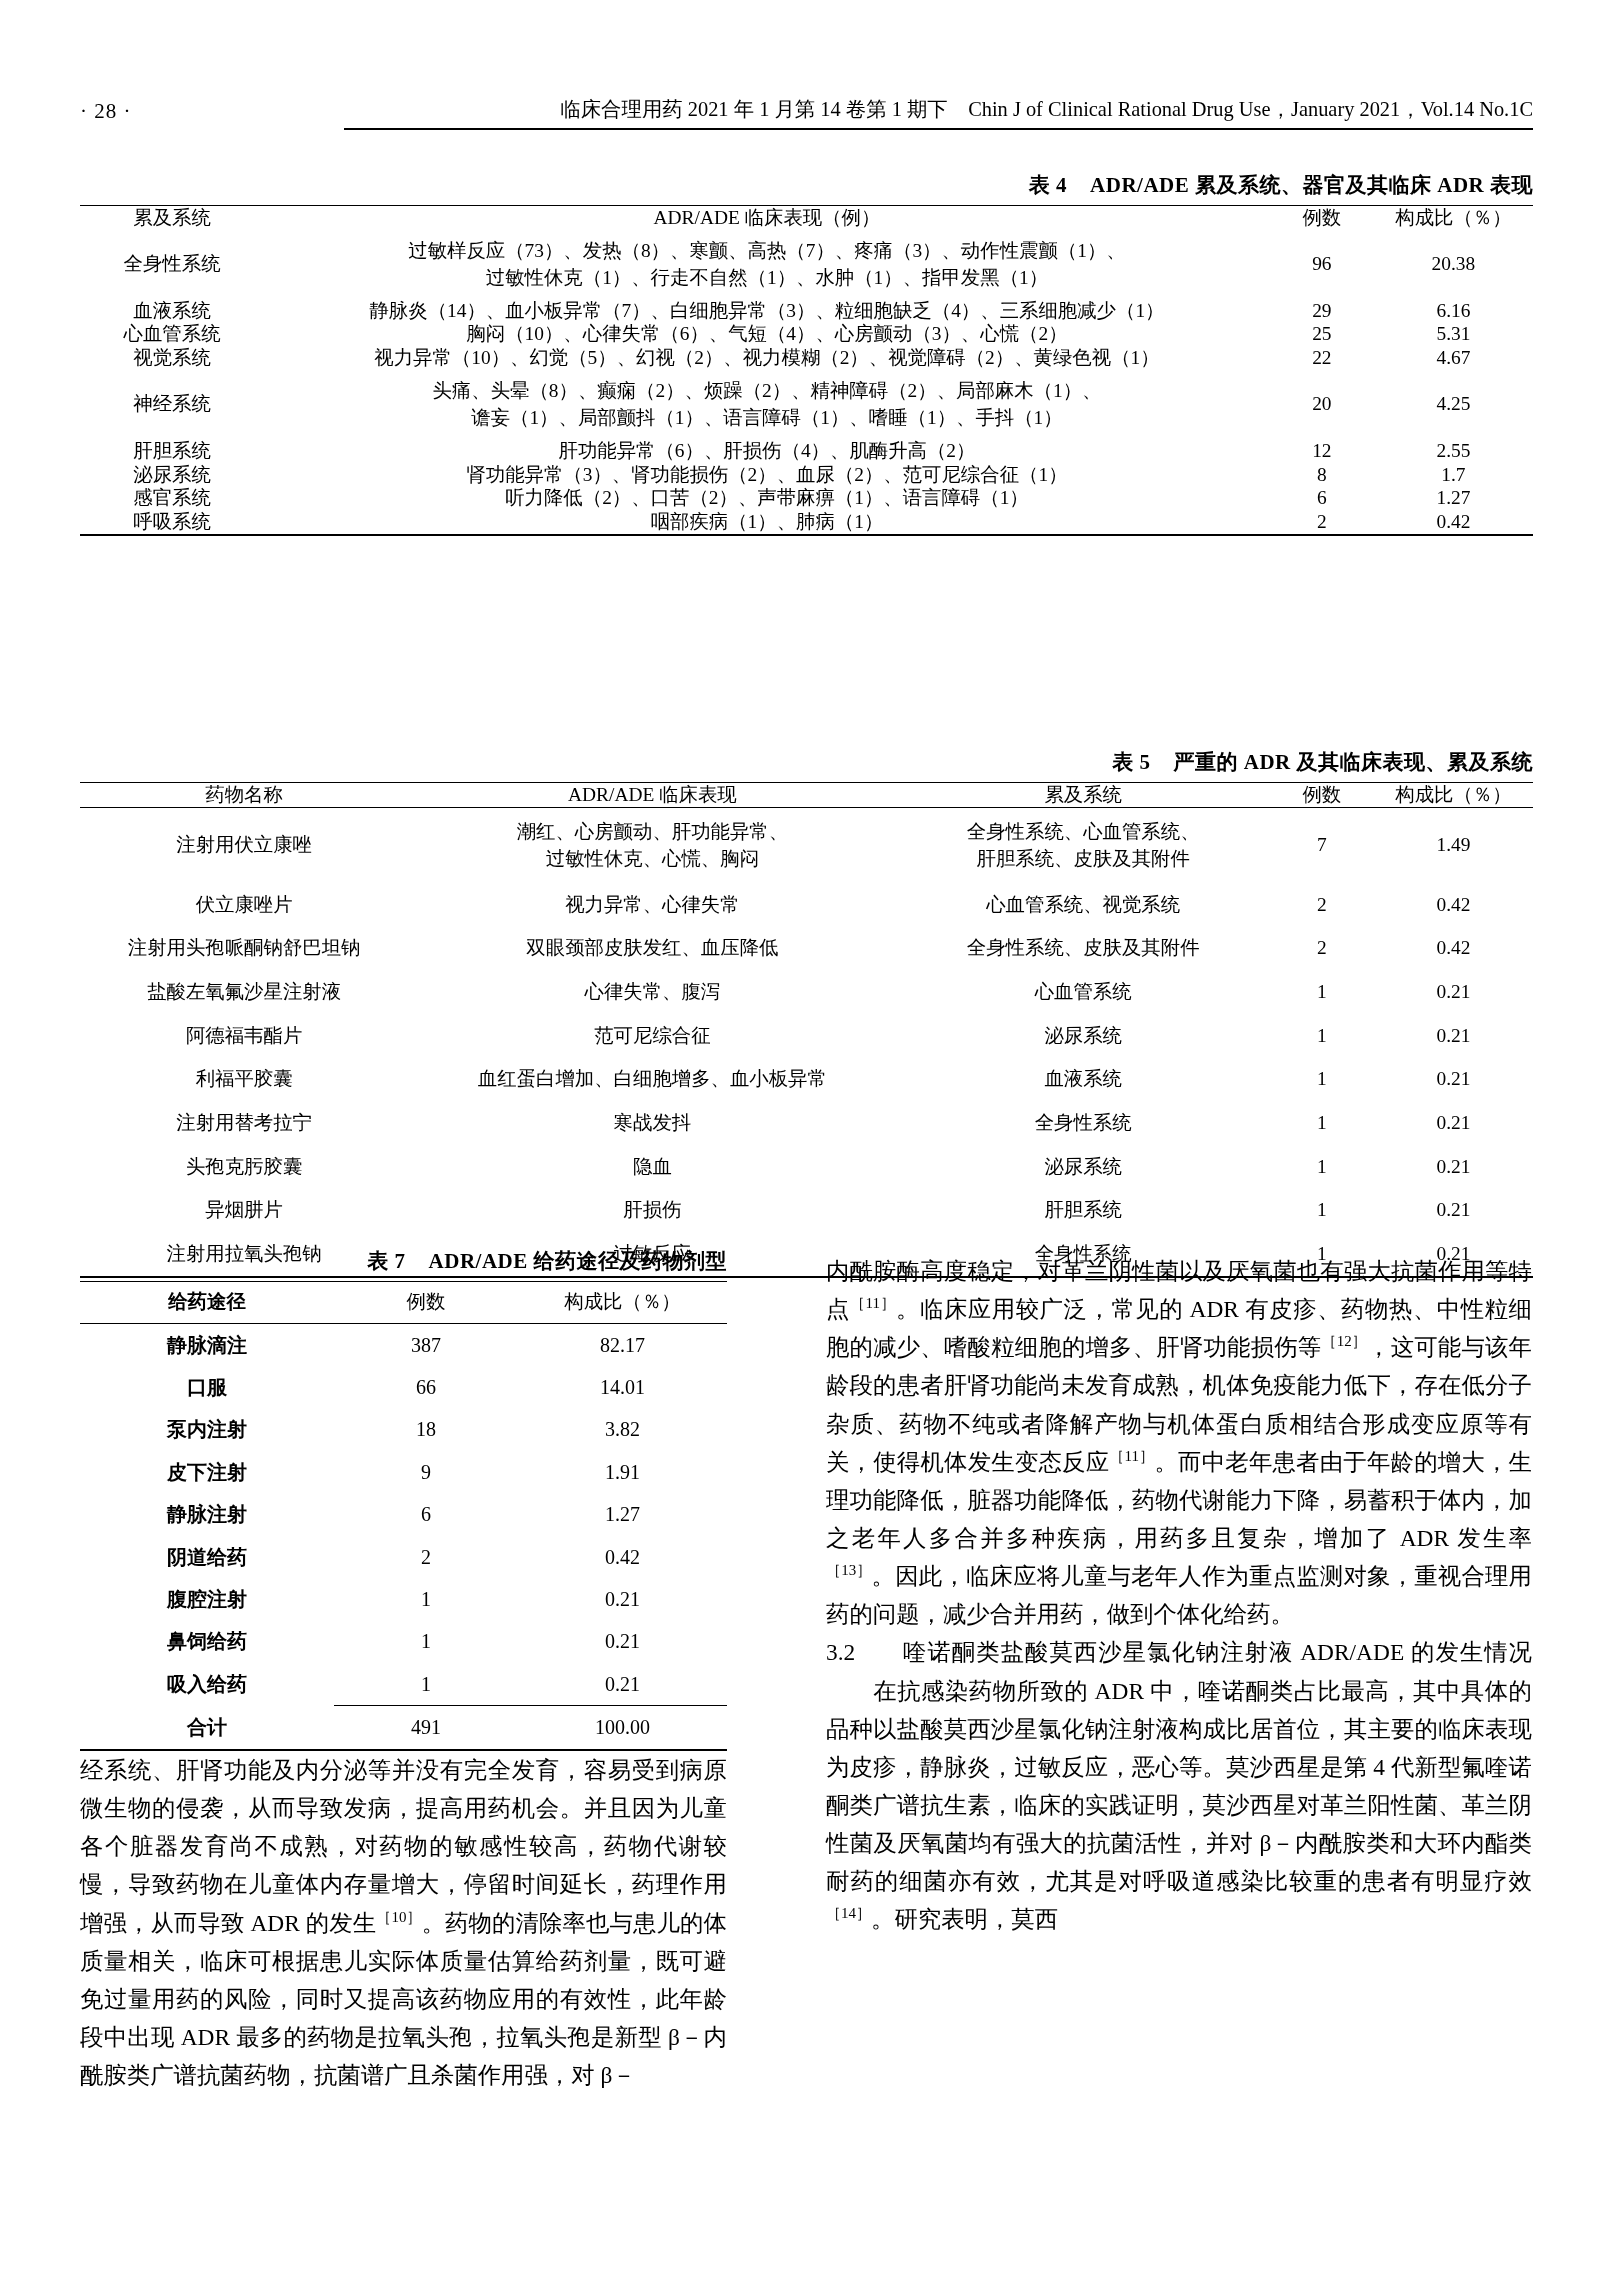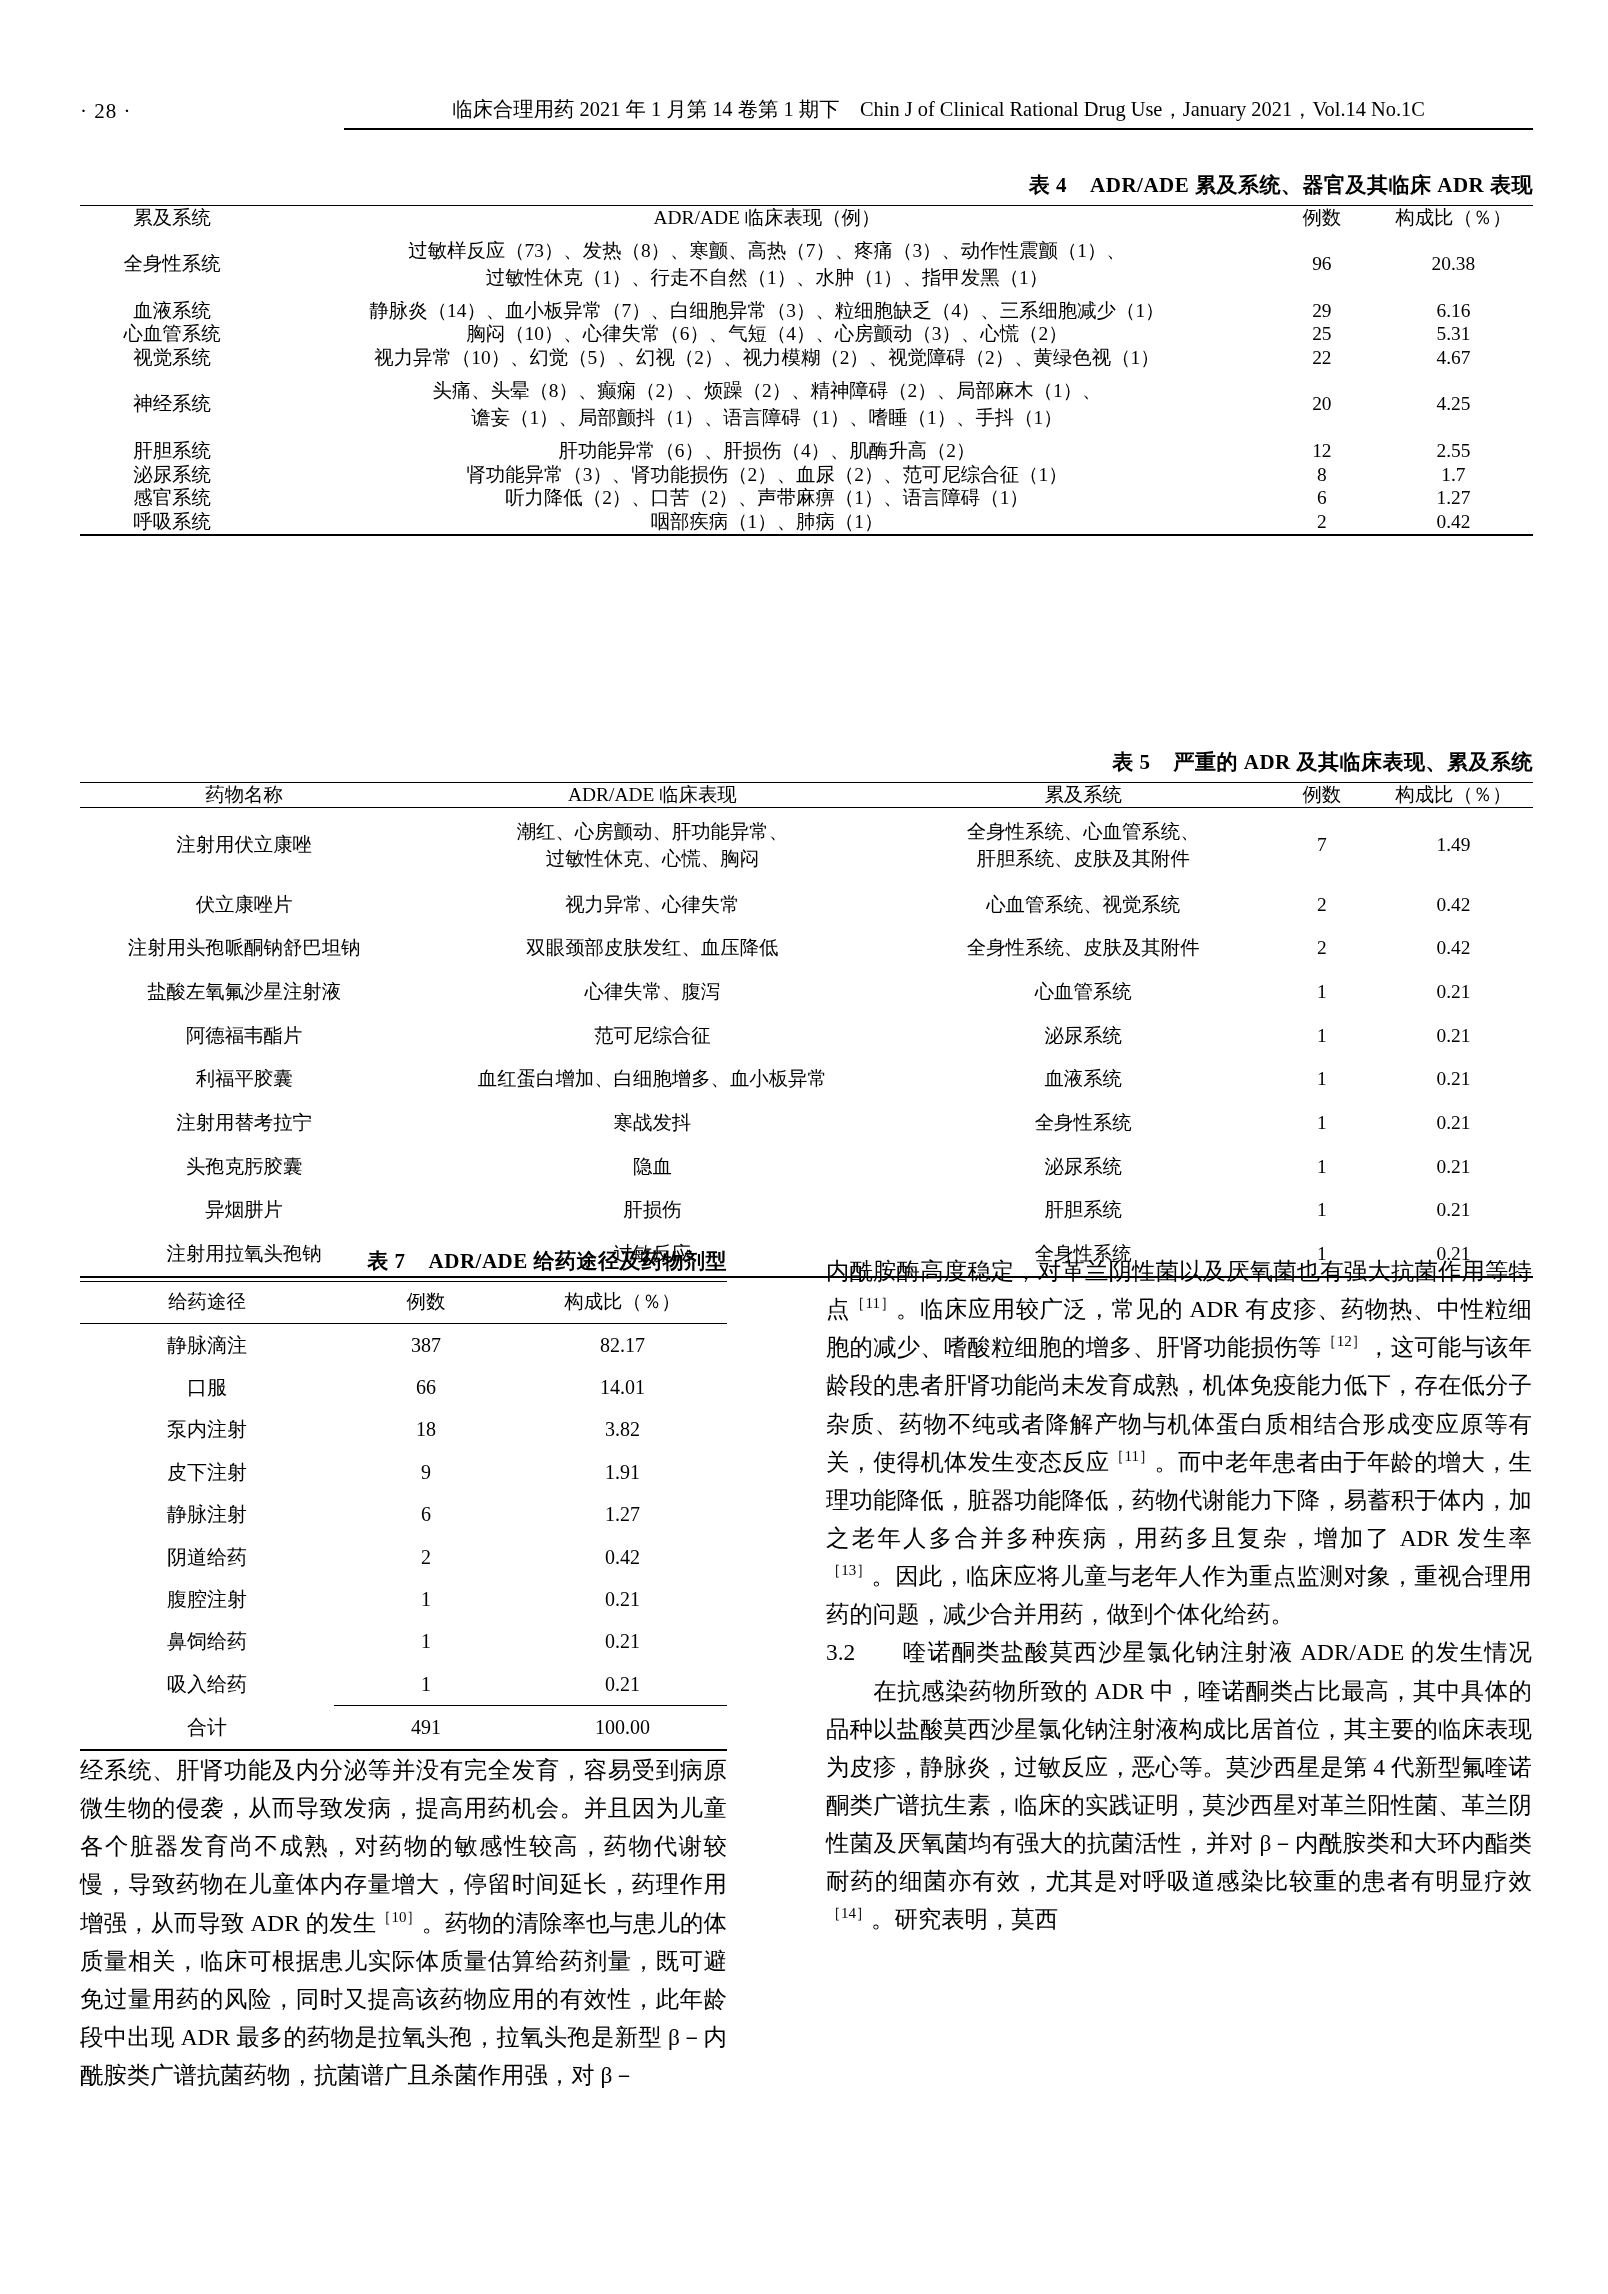--- a/index.html
+++ b/index.html
@@ -35,21 +35,21 @@
     left: 0;
     top: 4px;
     font-size: 21px;
     letter-spacing: 1px;
   }
   .runhead-title {
     position: absolute;
     left: 264px;
     top: 0px;
     width: 1189px;
-    text-align: center;
+    text-align: right;
     font-size: 20.4px;
     white-space: nowrap;
   }
   .runhead-rule {
     position: absolute;
     left: 264px;
     top: 33px;
     width: 1189px;
     height: 0;
     border-top: 2.2px solid #000;
@@ -121,21 +121,21 @@
   #table5 .body-row td { padding: 10px 0 10px 0; }
 
   
   #table7-wrap {
     position: absolute;
     left: 80px;
     top: 1247px;
     width: 647px;
   }
   #table7 { font-size: 20px; }
-  #table7 .c-route { width: 254px; }
+  #table7 .c-route { width: 254px; font-weight: bold; }
   #table7 .c-cnt   { width: 184px; }
   #table7 .c-pct   { width: 209px; }
   #table7 .hdr-row th { padding: 8px 0 9px 0; }
   #table7 .body-row td { padding: 9px 0 9px 0; }
   #table7 .total-row td { padding: 9px 0 9px 0; }
   #table7 .total-row td.c-cnt,
   #table7 .total-row td.c-pct { border-top: 1.2px solid #000; }
   #table7 .last-data td.c-cnt,
   #table7 .last-data td.c-pct { }
 

